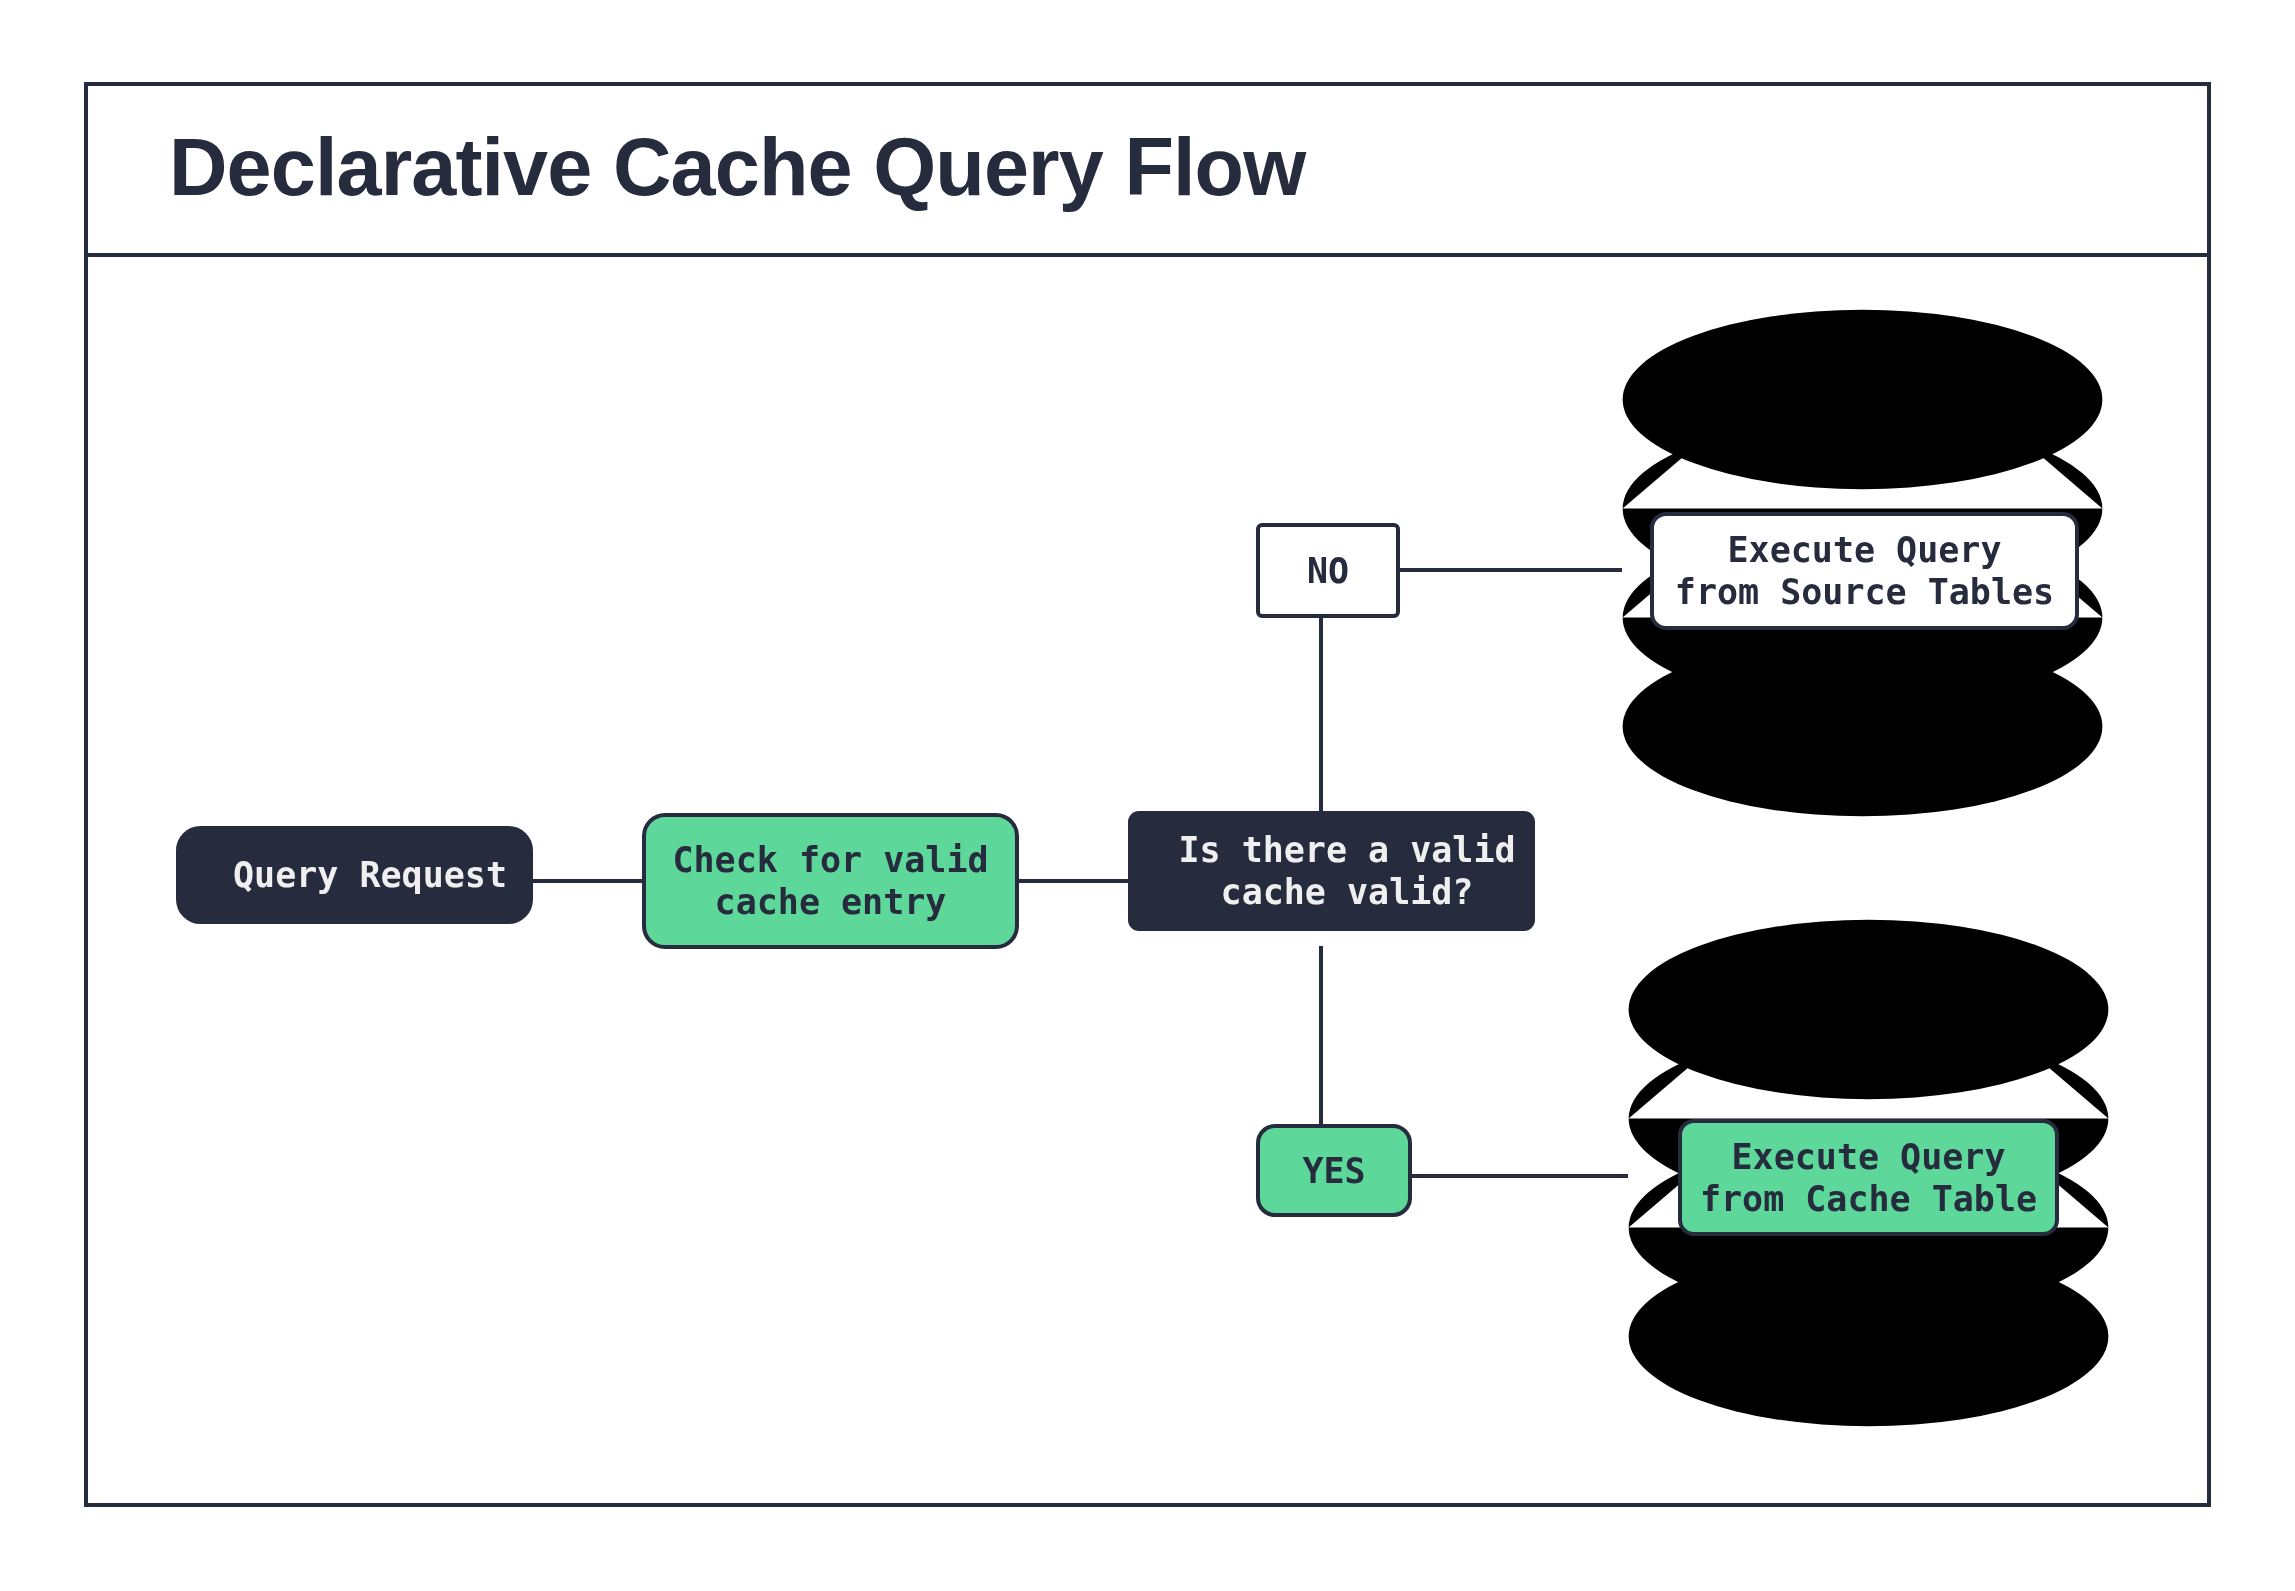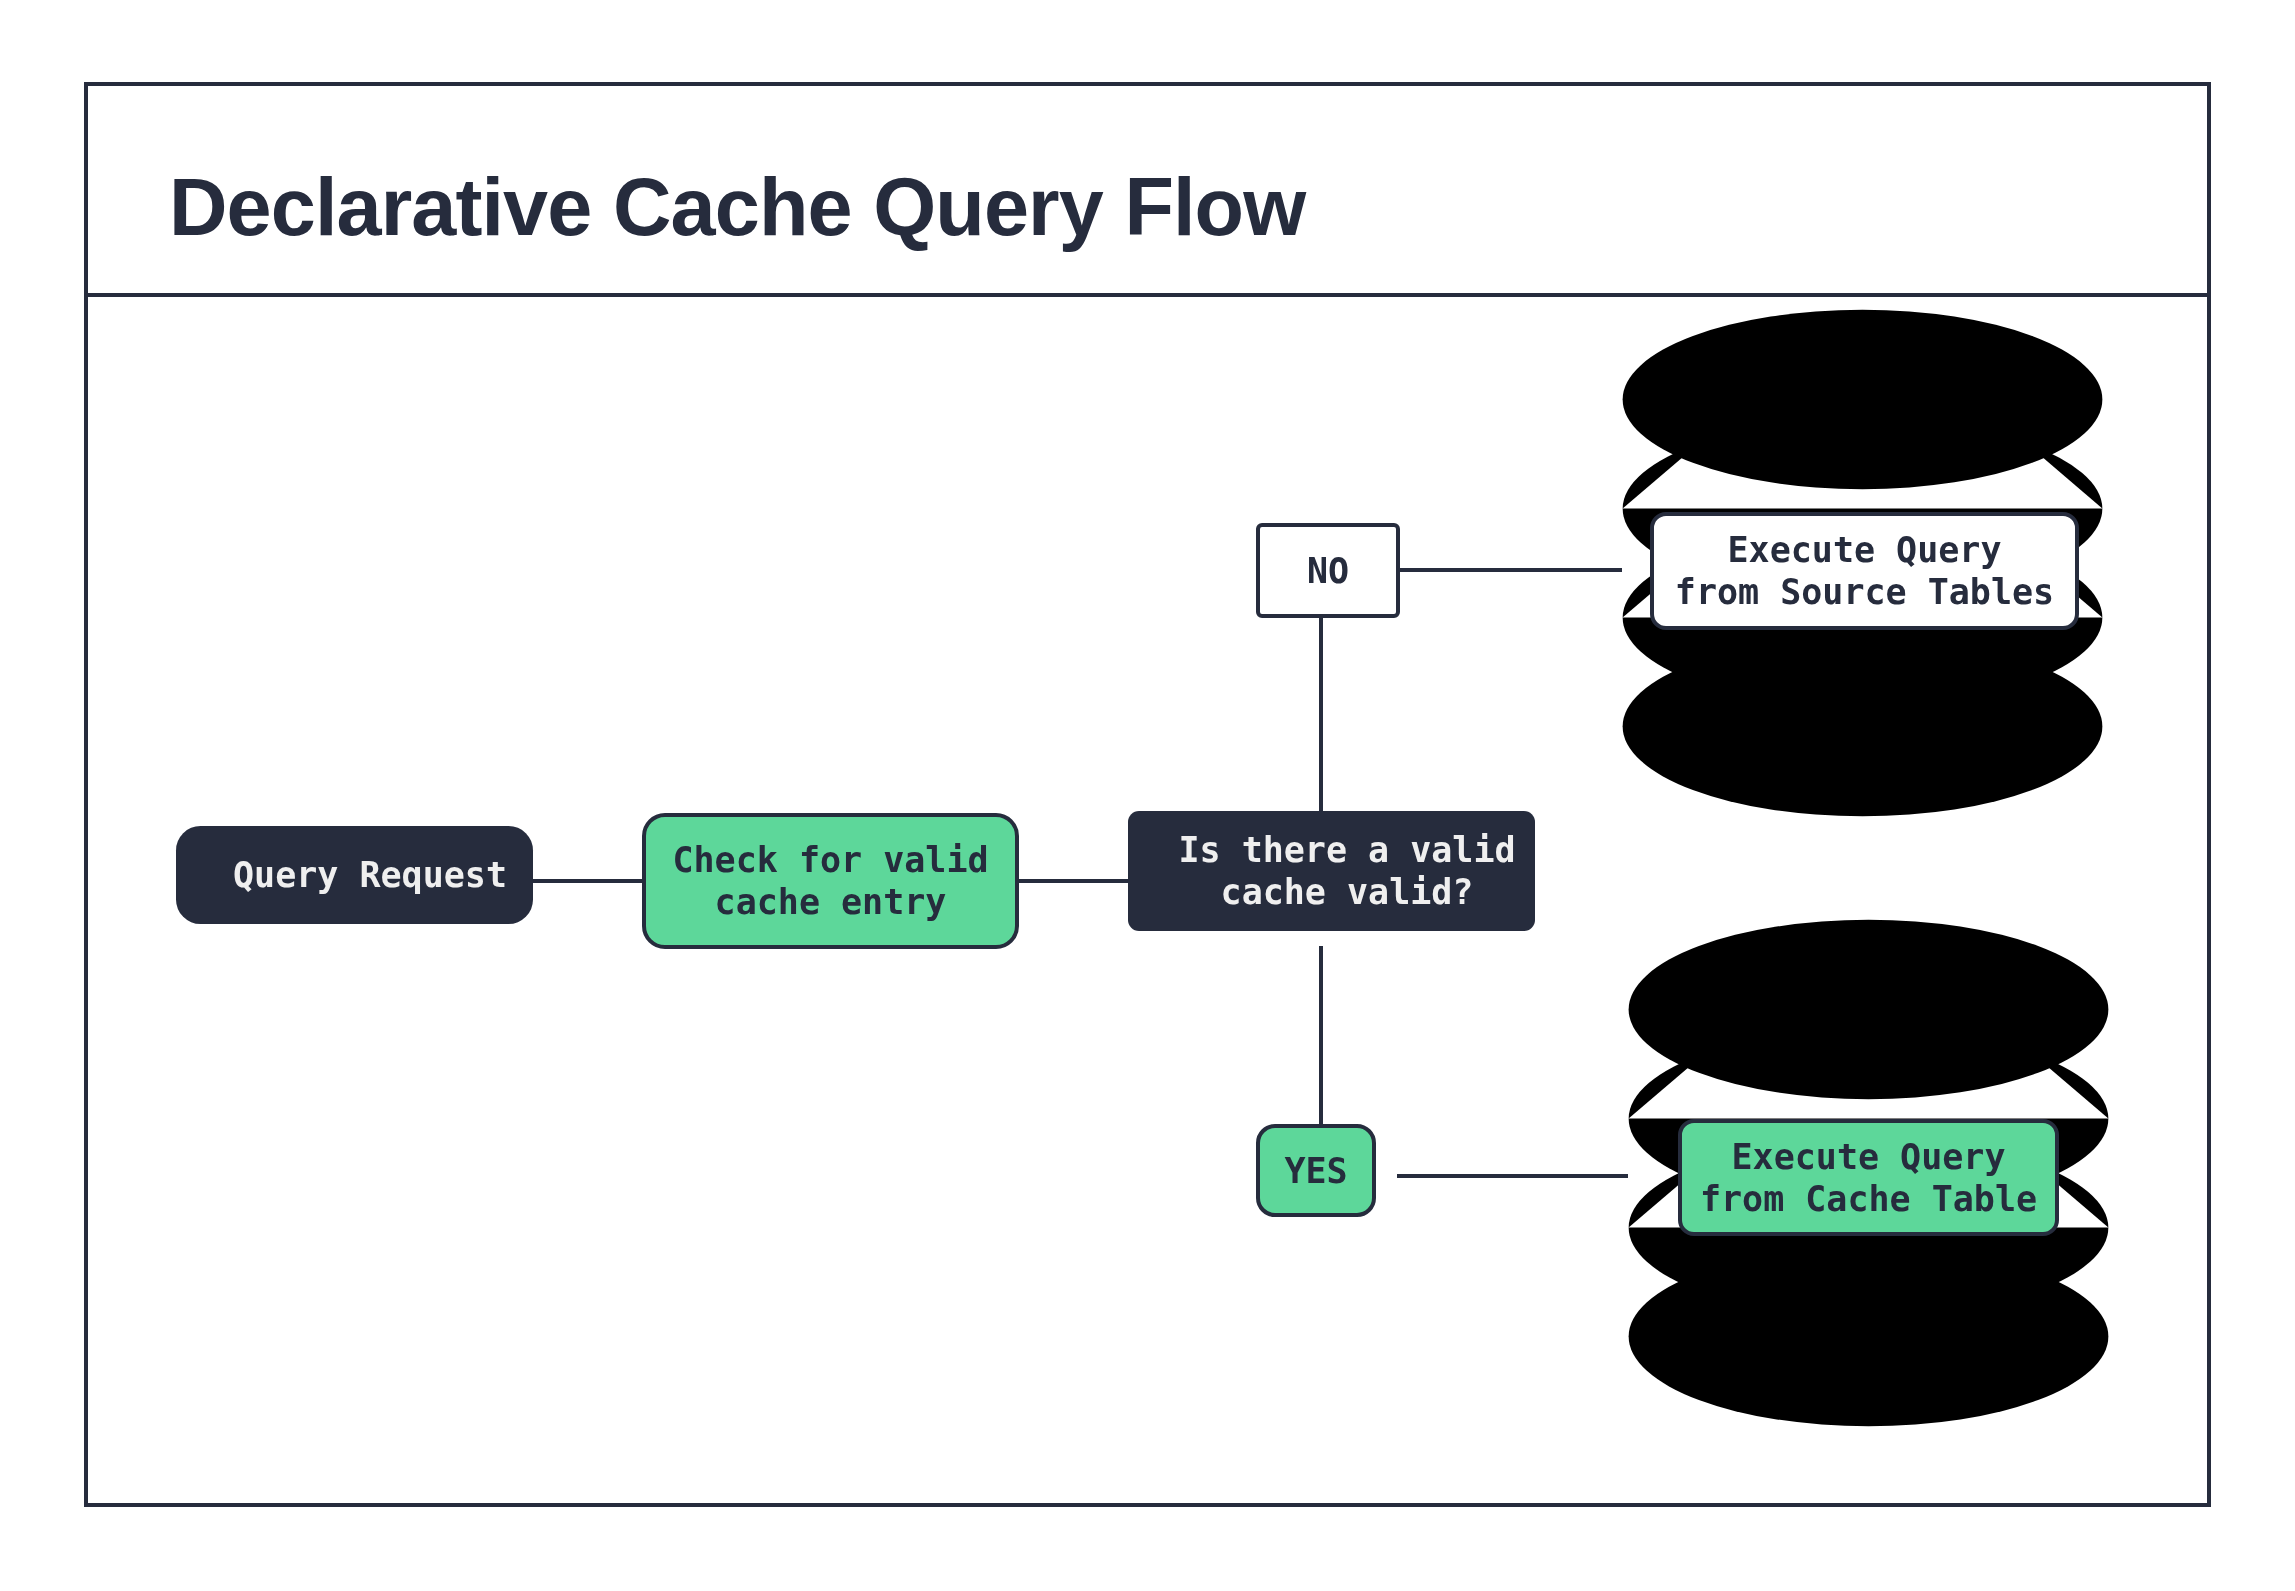--- a/index.html
+++ b/index.html
@@ -19,21 +19,21 @@
   .frame{
     position:absolute;left:84px;top:82px;width:2127px;height:1425px;
     border:4.4px solid var(--ink);
     box-sizing:border-box;
     background:var(--paper);
   }
   .title-band{
     position:absolute;left:84px;top:82px;width:2127px;height:175px;
     border-bottom:4.4px solid var(--ink);
     box-sizing:border-box;
-    display:flex;align-items:center;margin-top:40px;
+    display:flex;align-items:center;
   }
   .page-title{
     margin-left:85px;
     font-family:"Liberation Sans", sans-serif;
     font-weight:700;
     font-size:81px;
     letter-spacing:-0.9px;
     color:var(--ink);
     white-space:nowrap;
   }
@@ -107,21 +107,21 @@
 
   <div class="node dark" style="left:1128px;top:811px;width:407px;height:120px;border-radius:11px;">
     <div class="ln">Is there a valid</div>
     <div class="ln">cache valid?</div>
   </div>
 
   <div class="node white" style="left:1256px;top:523px;width:144px;height:95px;">
     <div class="ln">NO</div>
   </div>
 
-  <div class="node green" style="left:1256px;top:1124px;width:120px;height:93px;border-radius:19px;">
+  <div class="node green" style="left:1256px;top:1124px;width:156px;height:93px;border-radius:19px;">
     <div class="ln">YES</div>
   </div>
 
   <div class="node white" style="left:1650px;top:512px;width:429px;height:118px;border-radius:16px;">
     <div class="ln">Execute Query</div>
     <div class="ln">from Source Tables</div>
   </div>
 
   <div class="node green" style="left:1678px;top:1119px;width:381px;height:117px;border-radius:16px;">
     <div class="ln">Execute Query</div>

